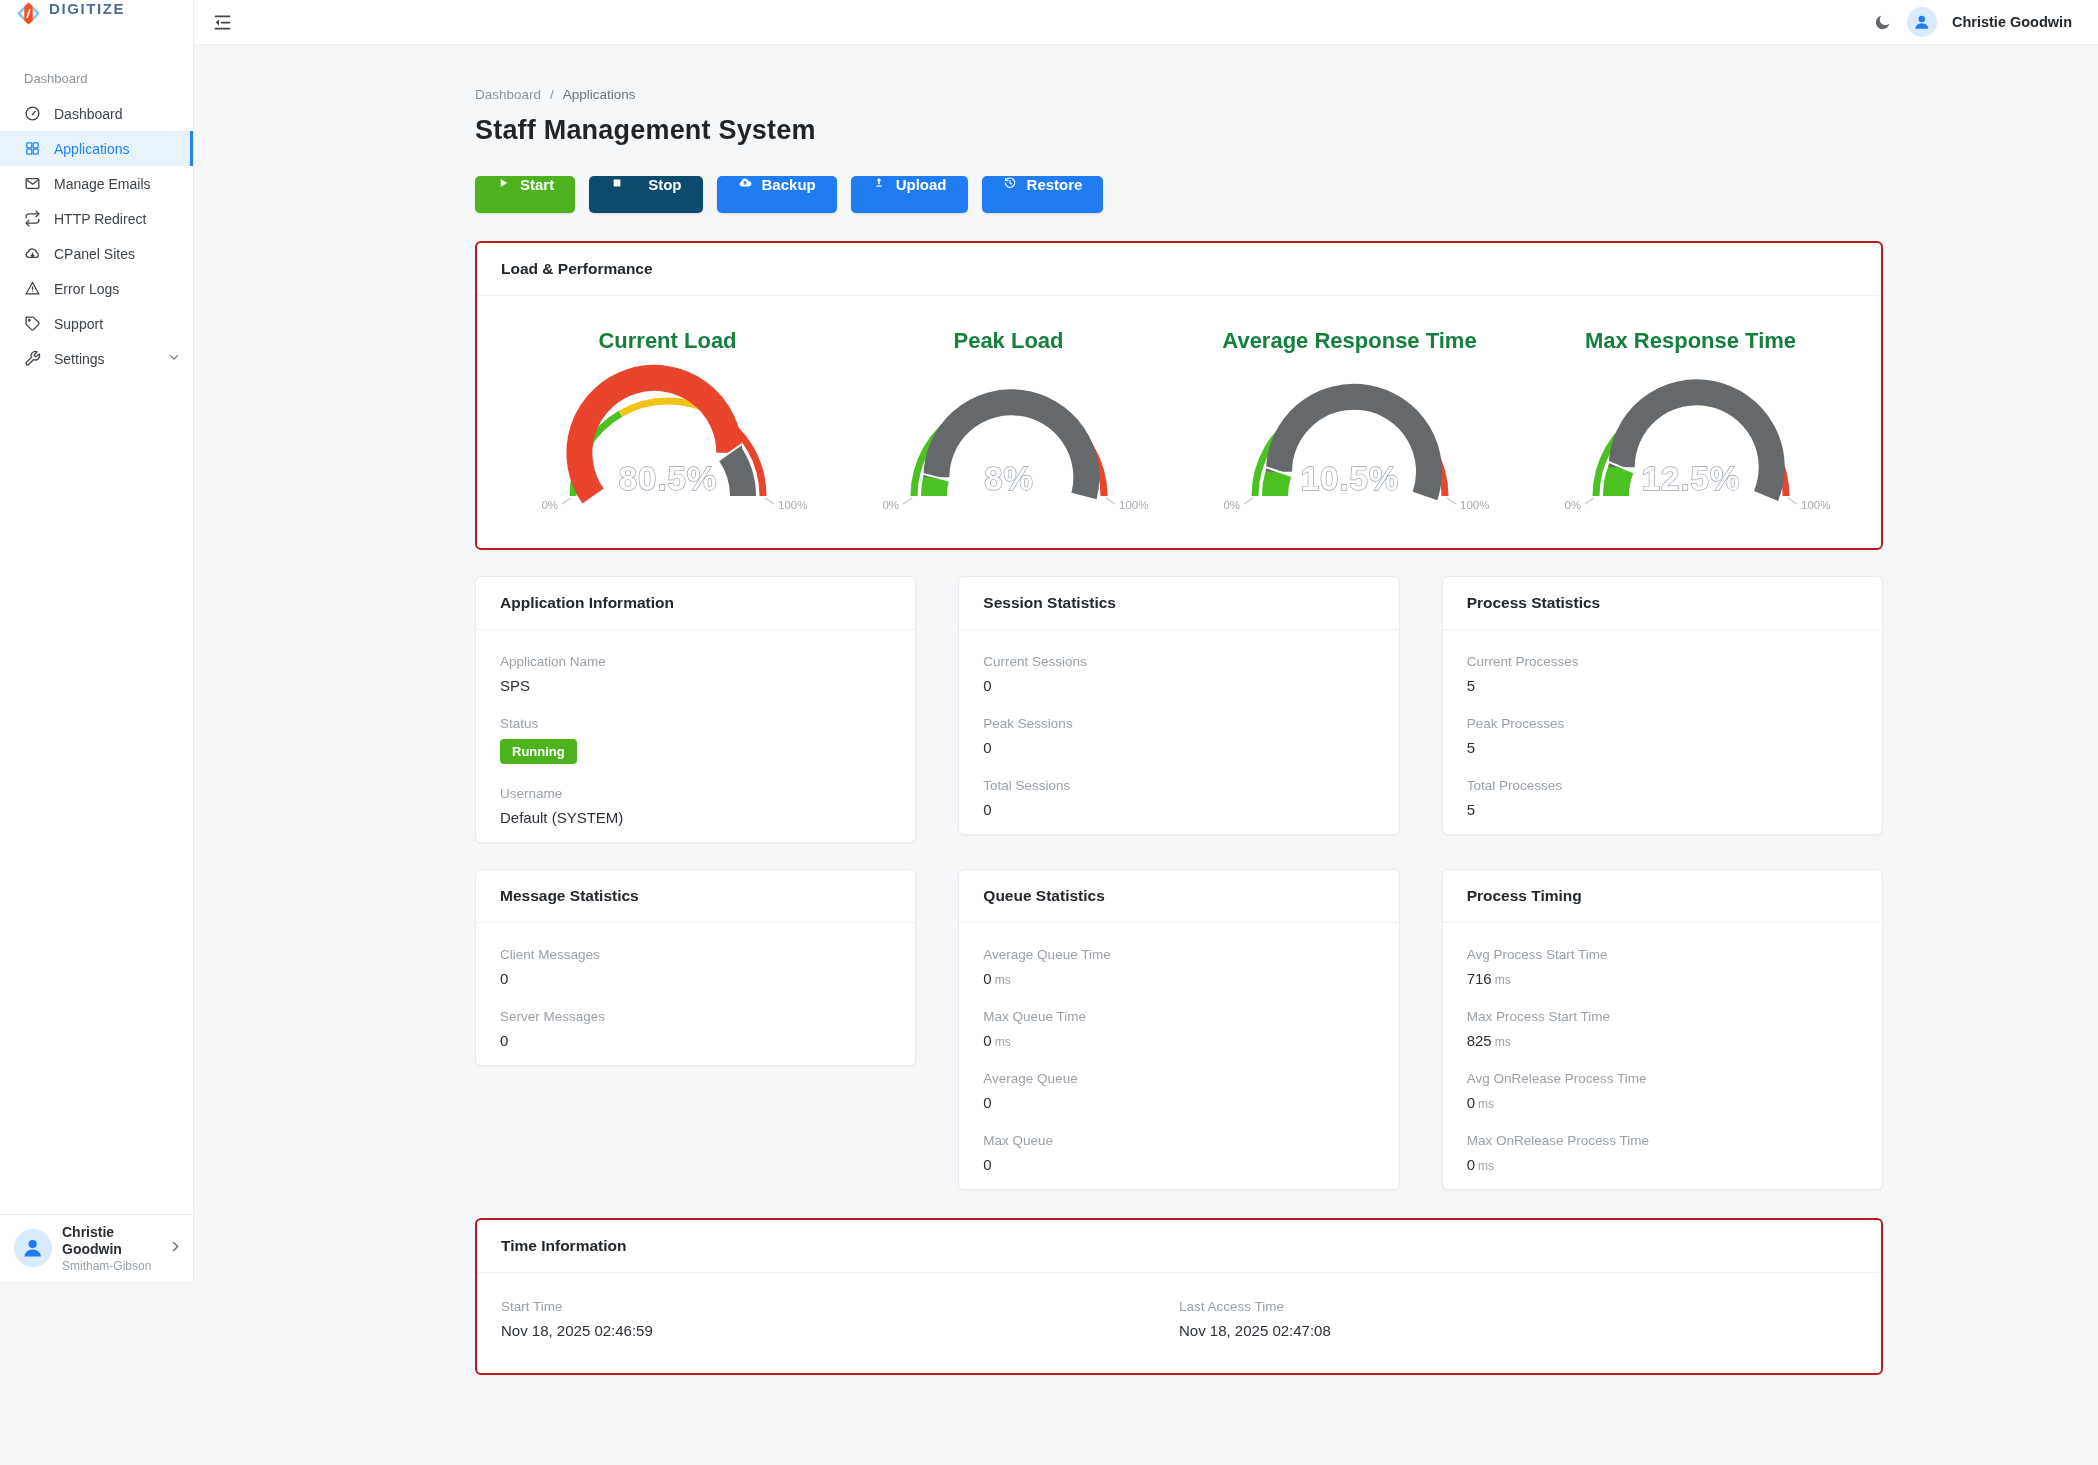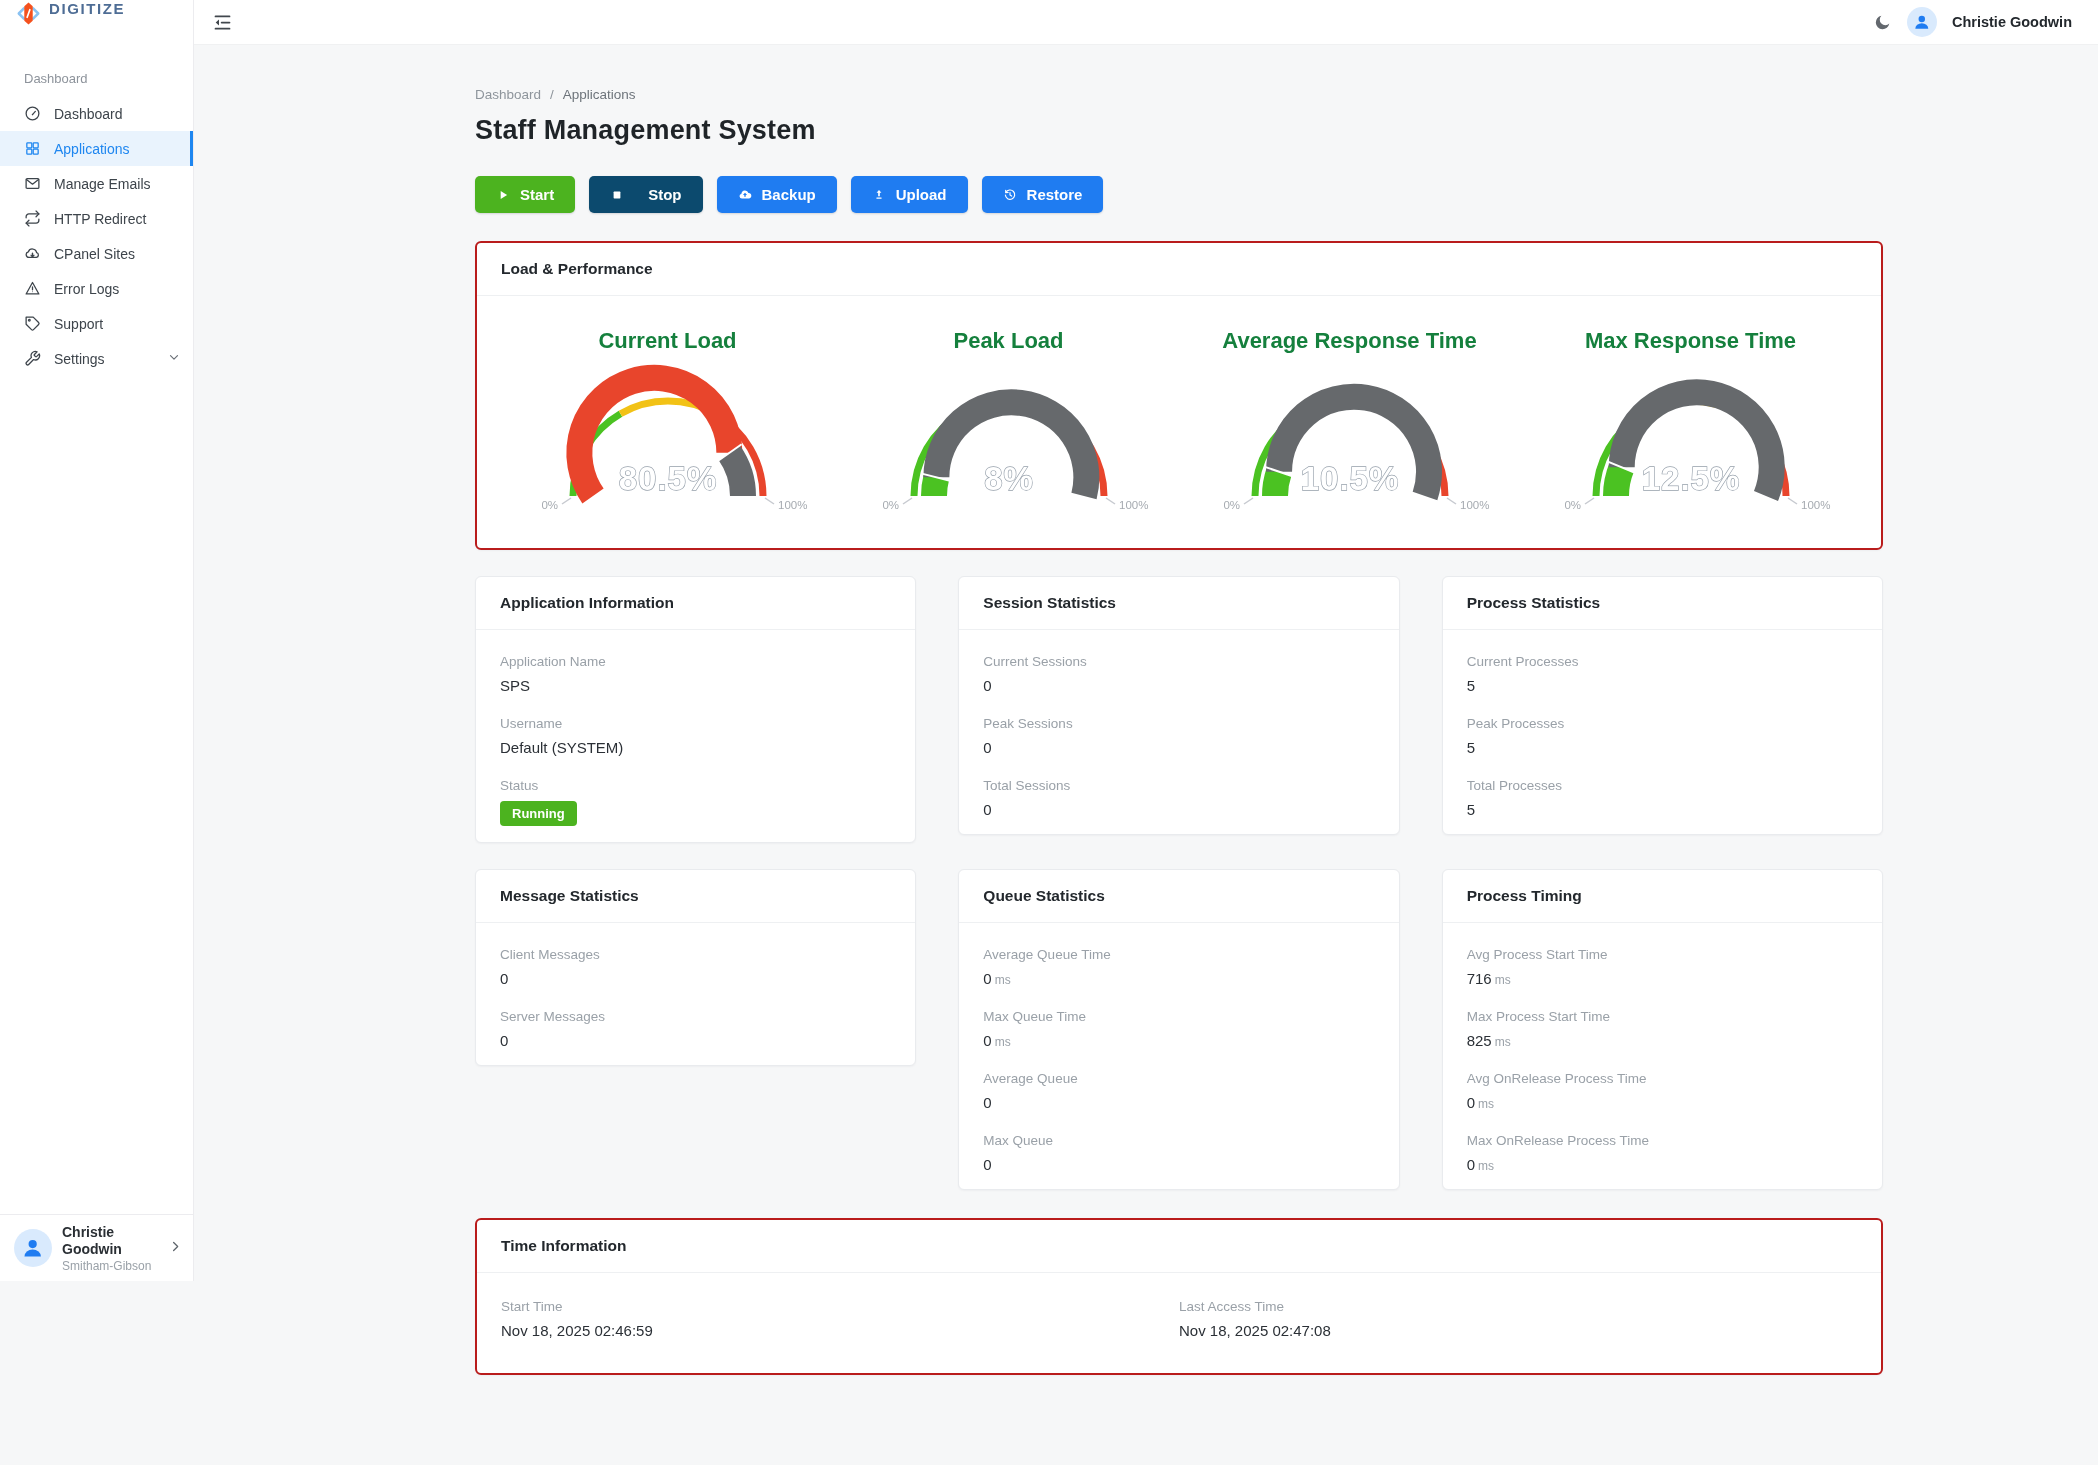--- a/index.html
+++ b/index.html
@@ -41,21 +41,21 @@
   .topbar .username{font-size:14.5px;font-weight:700;color:#23282d;cursor:pointer}
   
   .content{position:absolute;left:194px;top:45px;width:1904px}
   .container{margin:42px 0 0 281px;width:1408px}
   .breadcrumb{font-size:13.5px;color:#8e959c;display:flex;gap:9px;align-items:center}
   .bc-item{cursor:pointer}
   .bc-item.current{color:#6d747b}
   .page-title{margin:13px 0 0;font-size:27px;font-weight:800;color:#1f2428;letter-spacing:.2px}
   .btn-row{display:flex;gap:14px;margin-top:30px}
   .btn{height:37px;border:none;border-radius:5px;color:#fff;font-size:15px;font-weight:600;
-    font-family:inherit;display:inline-flex;align-items:center;gap:10px;padding:0 21px;cursor:pointer;
+    font-family:inherit;display:inline-flex;align-items:flex-start;gap:10px;padding:0 21px;cursor:pointer;
     box-shadow:0 1px 2px rgba(16,24,40,.15)}
   .btn svg{width:14px;height:14px}
   
   .panel{margin-top:28px;background:#fff;border:2px solid #b91c1c;border-radius:6px;box-shadow:0 1px 2px rgba(16,24,40,.04)}
   .panel-header,.card-header{padding:17px 24px;font-size:15.5px;font-weight:700;color:#23282d;border-bottom:1px solid #eef0f2}
   .gauges{display:flex;padding:24px 20px 30px}
   .gauge{flex:1;display:flex;flex-direction:column;align-items:center}
   .gauge-title{font-size:22px;font-weight:800;color:#15803d;margin:8px 0 12px}
   .gauge svg{overflow:visible}
   .cards-row{display:grid;grid-template-columns:repeat(3,1fr);gap:42px;margin-top:26px;align-items:start}
@@ -332,25 +332,25 @@
     </div>
 
     <div class="cards-row" id="cardsRow1">
         <div class="card">
           <div class="card-header">Application Information</div>
           <div class="card-body">
             <div class="field">
               <div class="field-label">Application Name</div>
               <div class="field-value"><span>SPS</span></div>
             </div>
+            <div class="field"><div class="field-label">Status</div><span class="badge" style="background:#4cb31f">Running</span></div>
             <div class="field">
               <div class="field-label">Username</div>
               <div class="field-value"><span>Default (SYSTEM)</span></div>
             </div>
-            <div class="field"><div class="field-label">Status</div><span class="badge" style="background:#4cb31f">Running</span></div>
           </div>
         </div>
         <div class="card">
           <div class="card-header">Session Statistics</div>
           <div class="card-body">
             <div class="field">
               <div class="field-label">Current Sessions</div>
               <div class="field-value"><span>0</span></div>
             </div>
             <div class="field">

